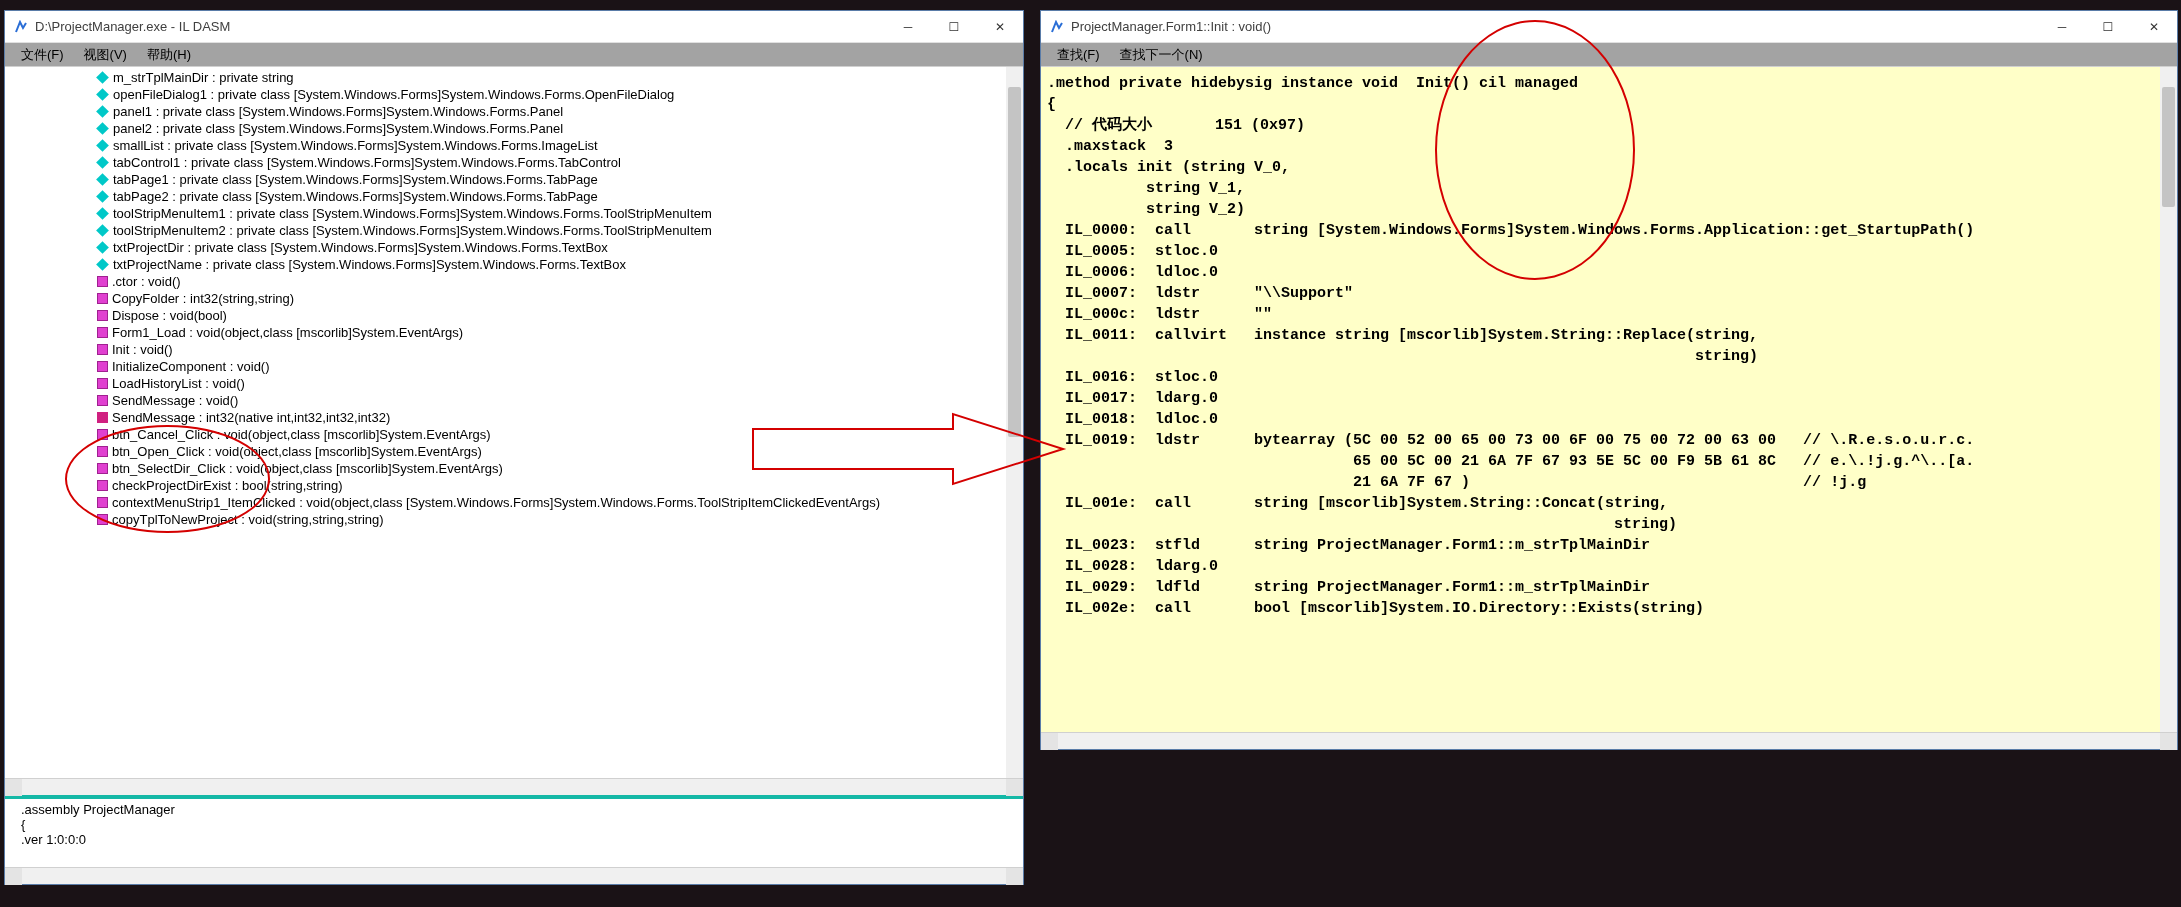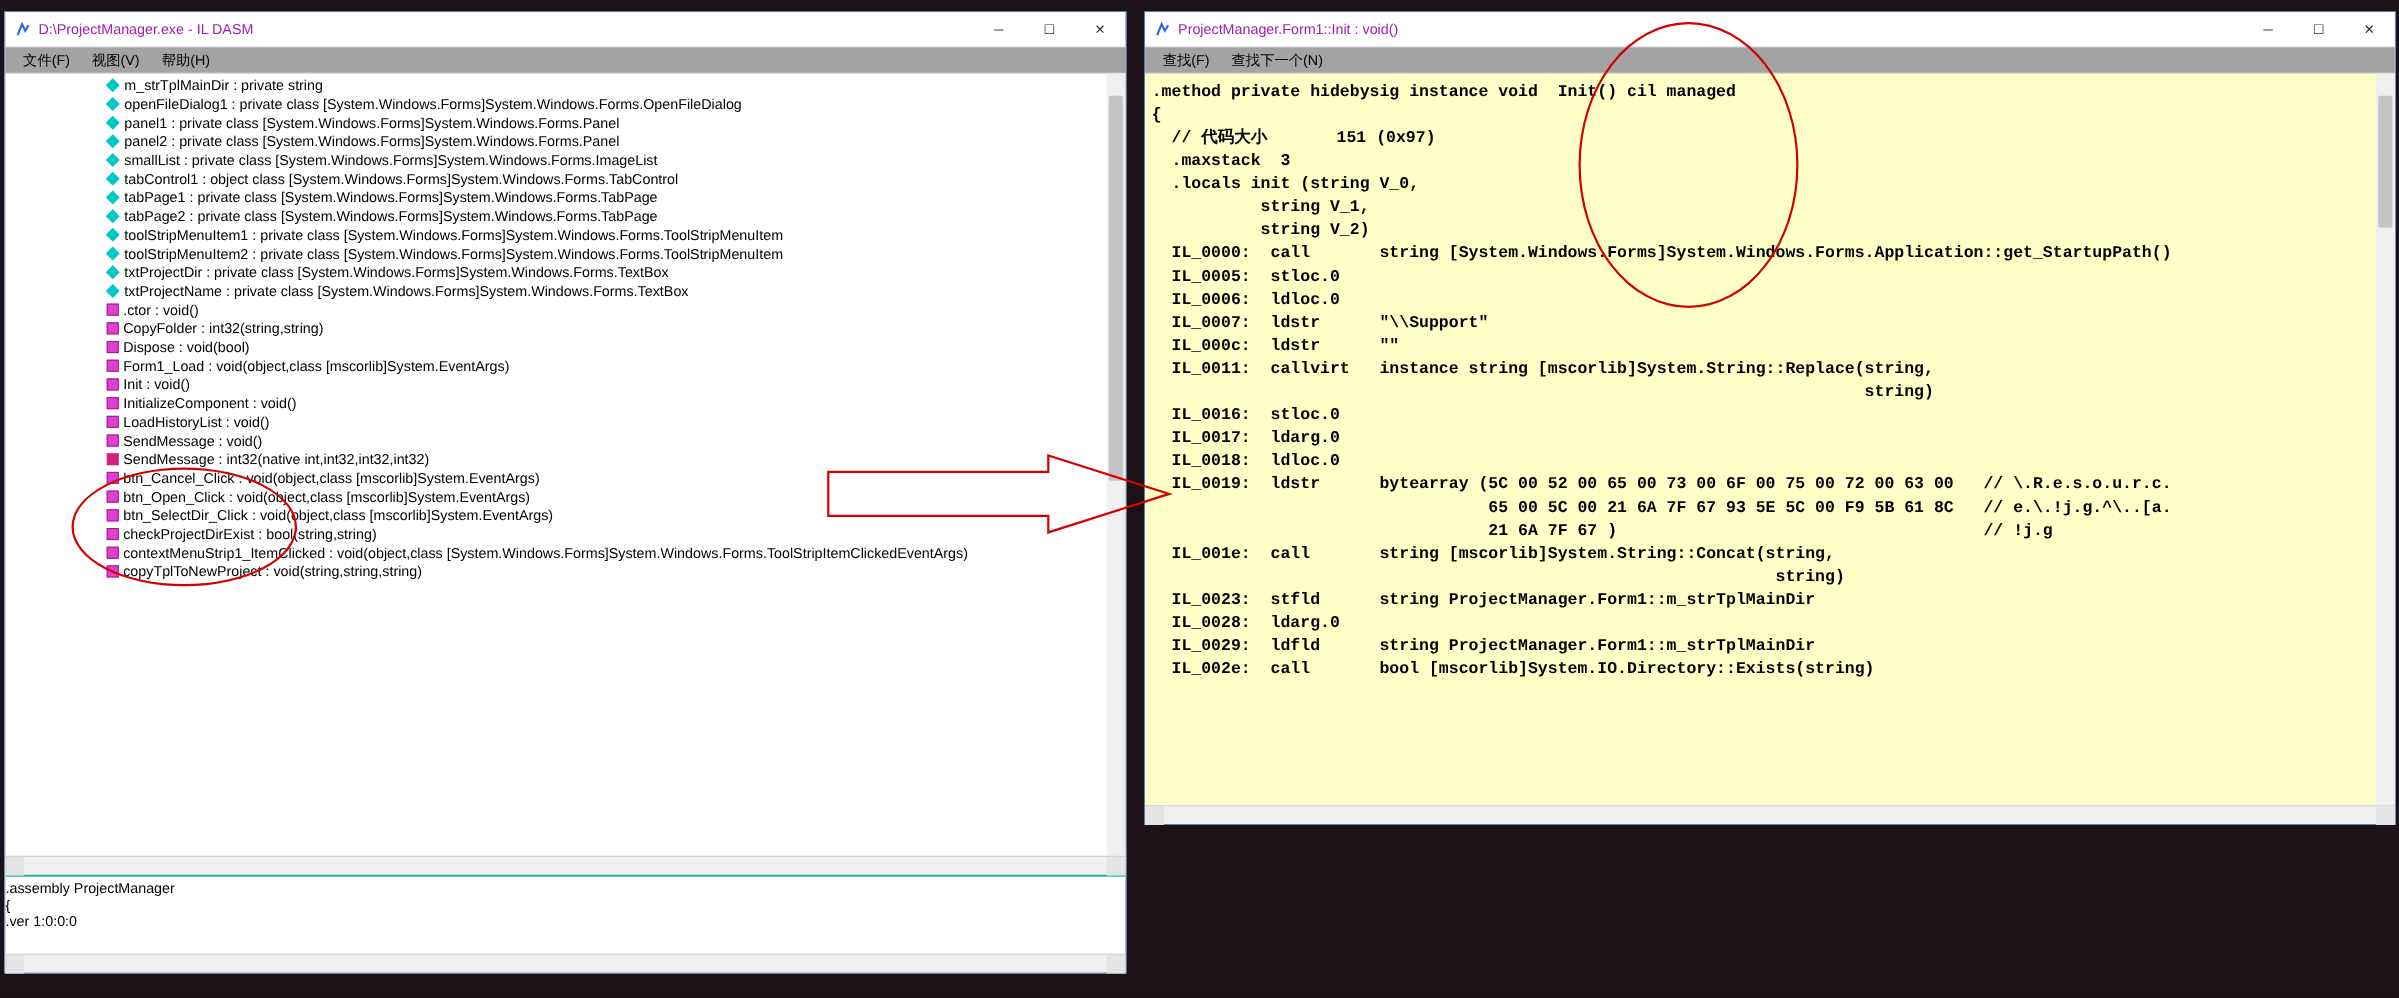--- a/index.html
+++ b/index.html
@@ -25,21 +25,21 @@
     display: flex;
     align-items: center;
     padding: 0 0 0 8px;
     border-bottom: 1px solid #e0e0e0;
   }
   .titlebar .app-icon {
     width: 16px; height: 16px;
     margin-right: 6px;
     display:inline-flex;align-items:center;justify-content:center;
   }
-  .titlebar .title-text { flex: 1; color: #a21caf; font-size: 13px; }
+  .titlebar .title-text { flex: 1; color: #404040; font-size: 13px; }
   .win-controls { display: flex; }
   .win-btn {
     width: 46px; height: 30px;
     display: flex; align-items: center; justify-content: center;
     color: #333;
   }
   .menubar {
     height: 24px;
     background: #a3a3a3;
     border-bottom: 1px solid #d0d0d0;
@@ -76,22 +76,22 @@
     width: 11px; height: 11px;
     border:1px solid #a02090;
   }
   .ico-special {
     background: #d02080;
     width: 11px; height: 11px;
   }
   .status-pane {
     height: 72px;
     background: #fff;
-    border-top: 2px solid #14b8a6;
-    padding: 3px 0;
+    border-top: 4px solid #14b8a6;
+    padding: 3px 16px;
     font-size: 13px;
     overflow:auto;
     white-space:pre;
   }
   .hscroll {
     height: 17px;
     background: #f0f0f0;
     border-top: 1px solid #d0d0d0;
     position:relative;
   }
@@ -177,21 +177,21 @@
       <div class="tree-node">
         <span class="tree-icon ico-field"></span>
         <span>panel2 : private class [System.Windows.Forms]System.Windows.Forms.Panel</span>
       </div>
       <div class="tree-node">
         <span class="tree-icon ico-field"></span>
         <span>smallList : private class [System.Windows.Forms]System.Windows.Forms.ImageList</span>
       </div>
       <div class="tree-node">
         <span class="tree-icon ico-field"></span>
-        <span>tabControl1 : object class [System.Windows.Forms]System.Windows.Forms.TabControl</span>
+        <span>tabControl1 : private class [System.Windows.Forms]System.Windows.Forms.TabControl</span>
       </div>
       <div class="tree-node">
         <span class="tree-icon ico-field"></span>
         <span>tabPage1 : private class [System.Windows.Forms]System.Windows.Forms.TabPage</span>
       </div>
       <div class="tree-node">
         <span class="tree-icon ico-field"></span>
         <span>tabPage2 : private class [System.Windows.Forms]System.Windows.Forms.TabPage</span>
       </div>
       <div class="tree-node">

